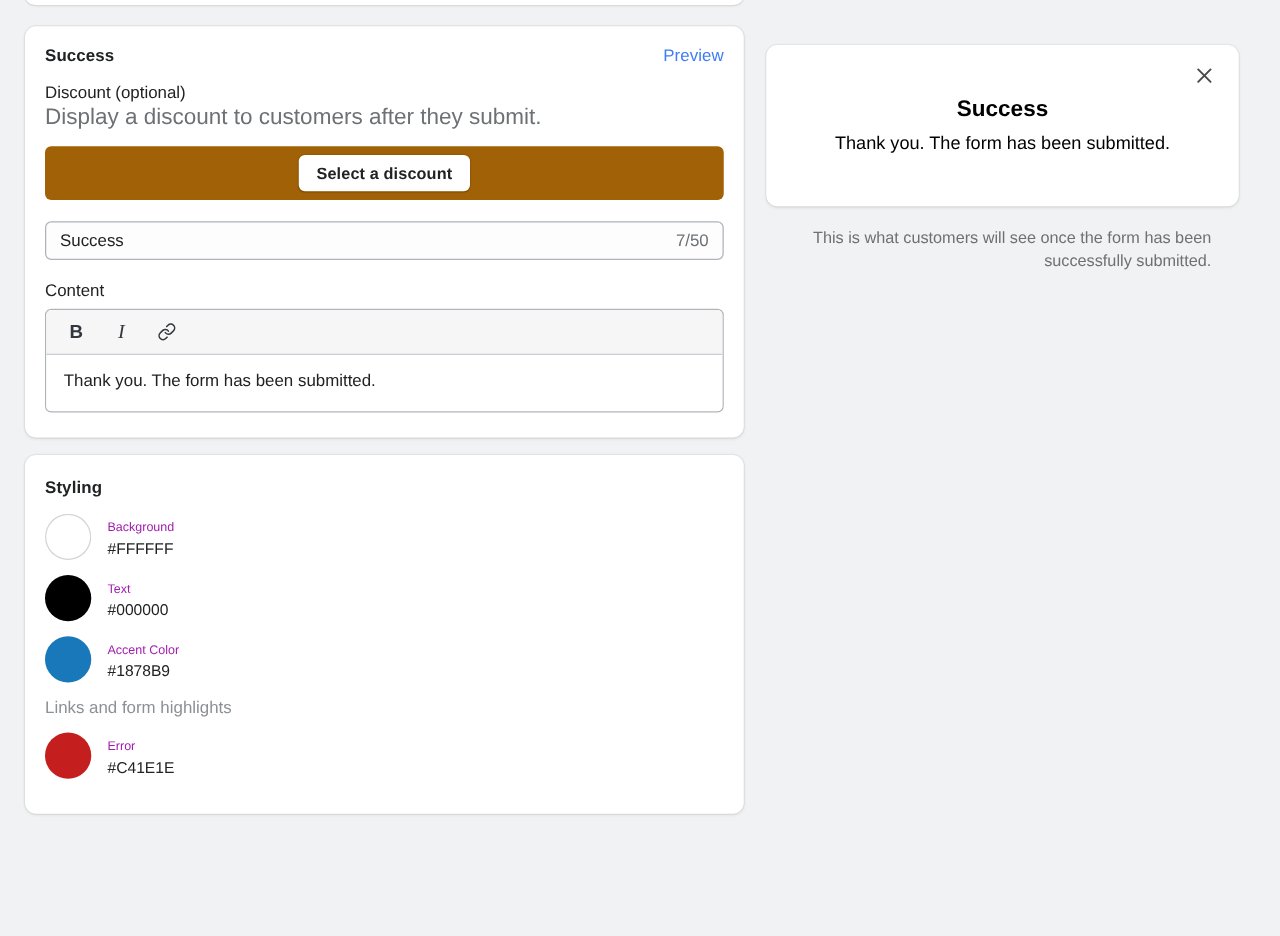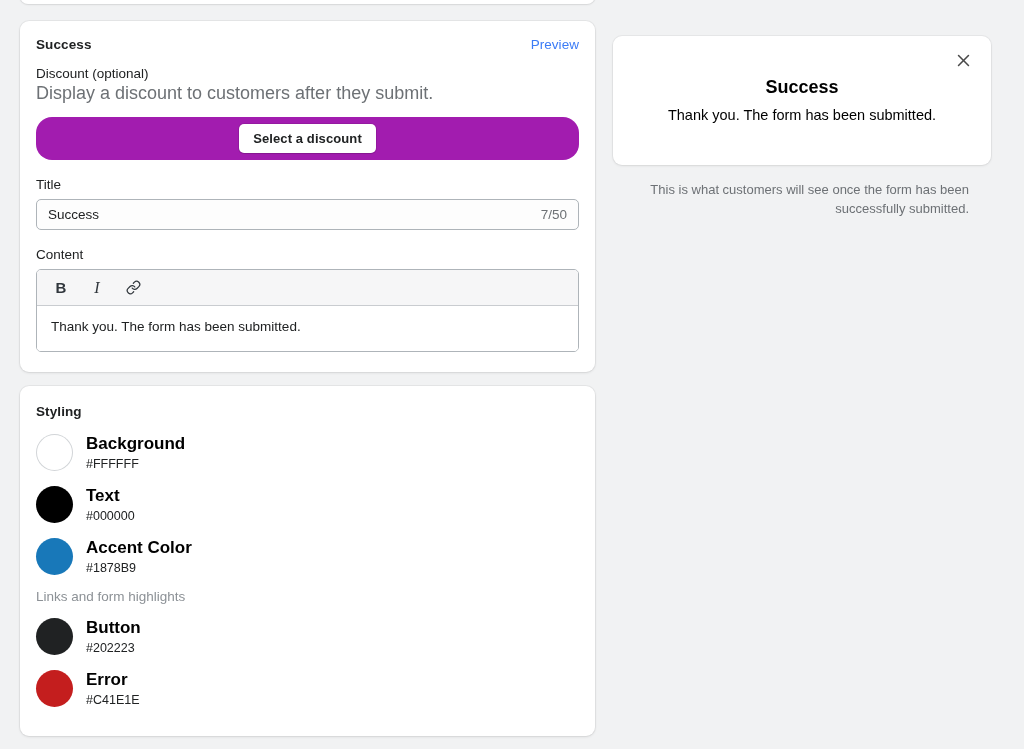--- a/index.html
+++ b/index.html
@@ -80,22 +80,22 @@
   }
 
   .field-help {
     font-size: 18px;
     color: #6d7175;
     margin-bottom: 13px;
   }
 
   
   .discount-zone {
-    background: #a21caf;
-    border-radius: 16px;
+    background: #a16207;
+    border-radius: 5px;
     height: 43px;
     display: flex;
     align-items: center;
     justify-content: center;
     margin-bottom: 17px;
   }
 
   .discount-btn {
     background: #ffffff;
     border: none;
@@ -212,23 +212,23 @@
 
   .swatch {
     width: 37px;
     height: 37px;
     border-radius: 50%;
     flex: 0 0 37px;
   }
   .swatch.has-border { box-shadow: inset 0 0 0 1px #d2d5d8; }
 
   .color-name {
-    font-size: 17px;
-    font-weight: bold;
-    color: #000000;
+    font-size: 10px;
+    font-weight: normal;
+    color: #a21caf;
     line-height: 1.25;
   }
   .color-hex {
     font-size: 12.5px;
     color: #202223;
     line-height: 1.25;
   }
 
   .color-note {
     font-size: 13.5px;
@@ -304,21 +304,20 @@
         <span class="preview-link">Preview</span>
       </div>
 
       <div class="field-label">Discount (optional)</div>
       <div class="field-help">Display a discount to customers after they submit.</div>
 
       <div class="discount-zone">
         <button class="discount-btn">Select a discount</button>
       </div>
 
-      <div class="field-label label-title">Title</div>
       <div class="text-input">
         <input type="text" value="Success" style="">
         <span class="char-count">7/50</span>
       </div>
 
       <div class="field-label label-content">Content</div>
 
       <div class="editor">
         <div class="editor-toolbar">
           <span class="tool-btn bold">B</span>
@@ -356,27 +355,20 @@
       <div class="color-row">
         <span class="swatch" style="background: rgb(24, 120, 185);"></span>
         <span>
           <span class="color-name">Accent Color</span><br>
           <span class="color-hex">#1878B9</span>
         </span>
       </div>
 
       <div class="color-note">Links and form highlights</div>
 
-      <div class="color-row">
-        <span class="swatch" style="background: rgb(32, 34, 35);"></span>
-        <span>
-          <span class="color-name">Button</span><br>
-          <span class="color-hex">#202223</span>
-        </span>
-      </div>
 
       <div class="color-row">
         <span class="swatch" style="background: rgb(196, 30, 30);"></span>
         <span>
           <span class="color-name">Error</span><br>
           <span class="color-hex">#C41E1E</span>
         </span>
       </div>
     </div>
   </div>

